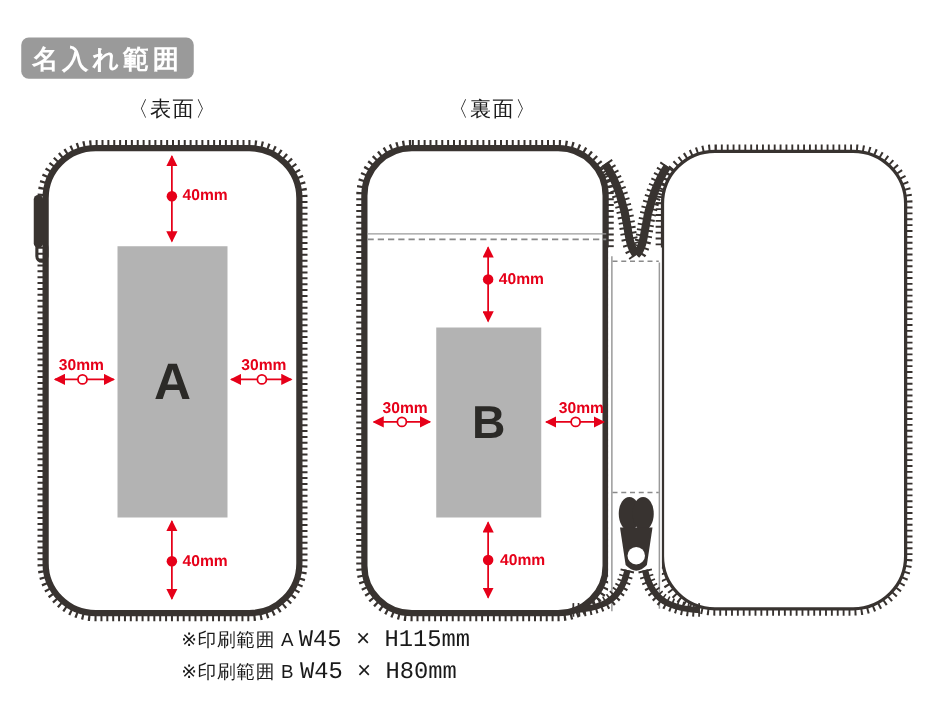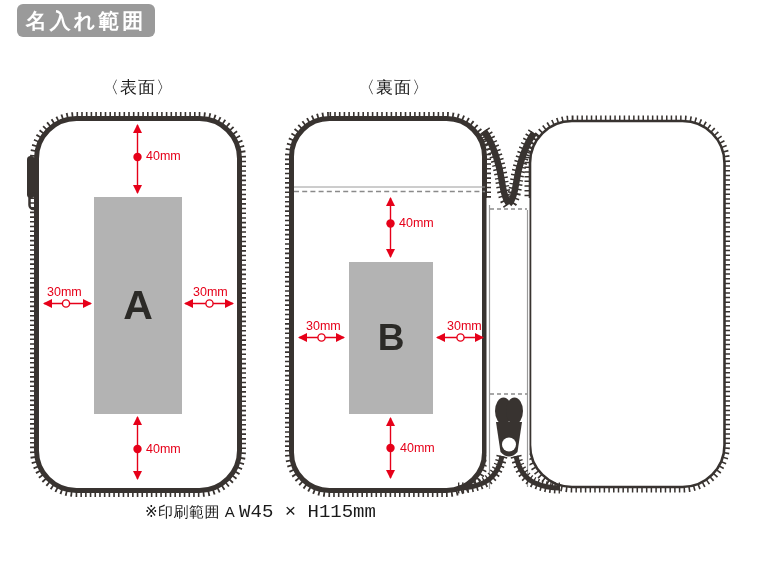--- a/index.html
+++ b/index.html
@@ -4,41 +4,41 @@
 <style>
   html,body{margin:0;padding:0;background:#ffffff;}
   .stage{
     position:relative;width:760px;height:570px;background:#ffffff;overflow:hidden;
     font-family:"Liberation Sans","DejaVu Sans",sans-serif;
   }
   .abs{position:absolute;}
   svg{position:absolute;left:0;top:0;}
 
   .badge{
-    left:17px;top:4px;width:138px;height:33px;
+    left:17px;top:30px;width:138px;height:33px;
     background:#9a9a9a;border-radius:6px;
     color:#ffffff;font-size:21px;font-weight:bold;letter-spacing:3px;
     display:flex;align-items:center;justify-content:center;
   }
   .view-title{
     top:76px;width:110px;text-align:center;
     color:#1c1c1c;font-size:17px;letter-spacing:1px;
   }
   .front-title{left:83px;}
   .back-title{left:339px;}
 
   .area-letter{
     display:flex;align-items:center;justify-content:center;
     color:#2b2a27;font-weight:bold;
   }
   .letter-a{left:94px;top:197px;width:88px;height:217px;font-size:41px;}
   .letter-b{left:349px;top:262px;width:84px;height:152px;font-size:37px;}
 
   .dim{
-    color:#e60019;font-size:12.5px;font-weight:normal;letter-spacing:0;
+    color:#e60019;font-size:12.5px;font-weight:bold;letter-spacing:0;
     white-space:nowrap;
   }
   .fl-top40 {left:146px;top:149px;}
   .fl-bot40 {left:146px;top:442px;}
   .fl-left30{left:47px; top:285px;}
   .fl-right30{left:193px;top:285px;}
   .bk-top40 {left:399px;top:216px;}
   .bk-bot40 {left:400px;top:441px;}
   .bk-left30{left:306px;top:319px;}
   .bk-right30{left:447px;top:319px;}
@@ -155,14 +155,17 @@
   <div class="abs dim fl-right30">30mm</div>
 
   <div class="abs dim bk-top40">40mm</div>
   <div class="abs dim bk-bot40">40mm</div>
   <div class="abs dim bk-left30">30mm</div>
   <div class="abs dim bk-right30">30mm</div>
 
   <div class="abs note note1">
     <span class="jp">※印刷範囲 A </span><span class="dims">W45 × H115mm</span>
   </div>
+  <div class="abs note note2">
+    <span class="jp">※印刷範囲 B </span><span class="dims">W45 × H80mm</span>
+  </div>
 
 </div>
 
 </body></html>

